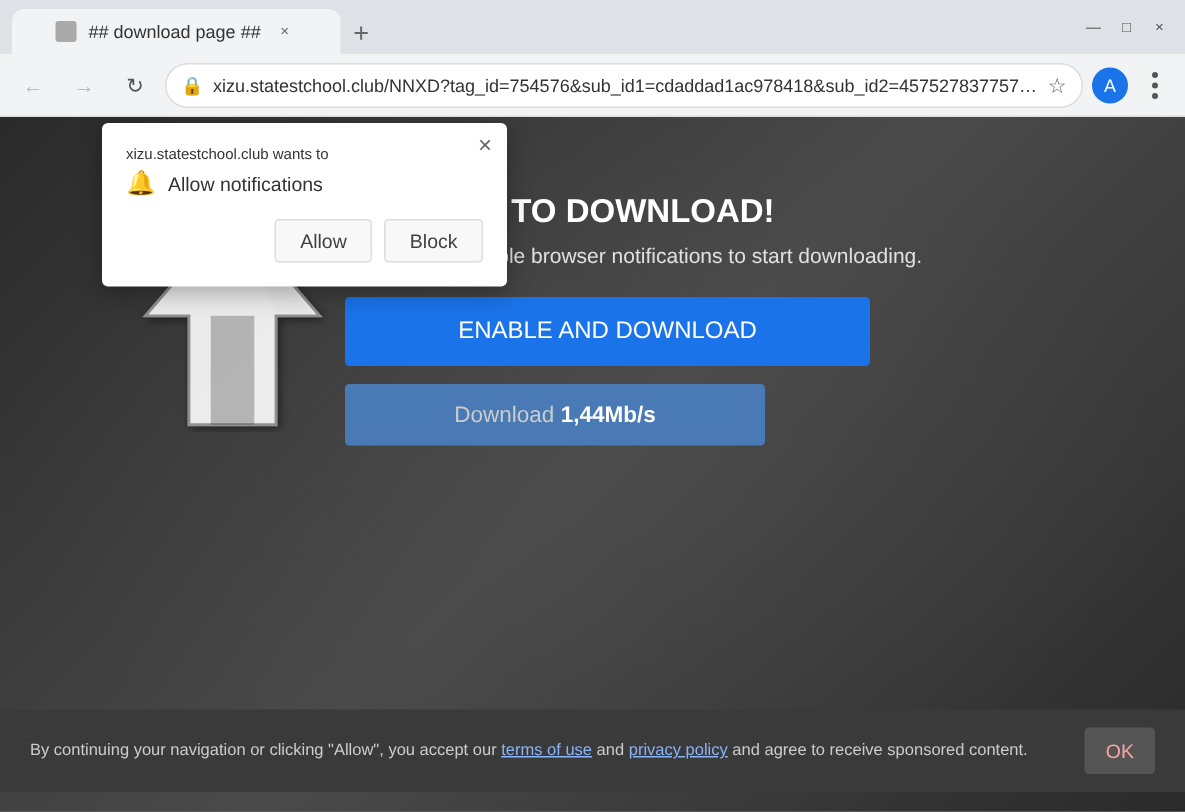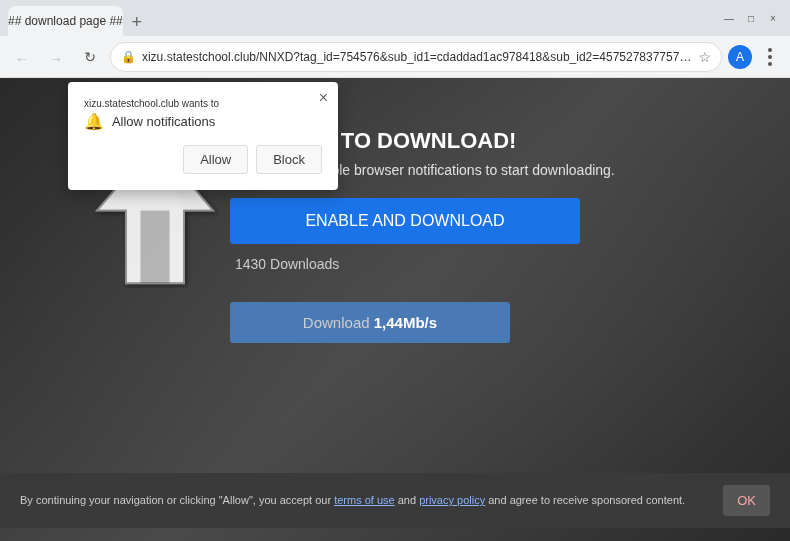--- a/index.html
+++ b/index.html
@@ -19,29 +19,28 @@
     }
     .tab-bar {
       display: flex;
       align-items: flex-end;
       flex: 1;
       height: 100%;
     }
     .tab {
       background: #f1f3f4;
       border-radius: 8px 8px 0 0;
-      padding: 0 0;
+      padding: 0 29px;
       height: 30px;
       display: flex;
-      align-items: flex-end;
+      align-items: center;
       gap: 8px;
       font-size: 12px;
       color: #333;
       max-width: 220px;
-      flex-direction: column;
     }
     .tab-favicon {
       width: 14px; height: 14px;
       background: #aaa;
       border-radius: 2px;
       display: inline-block;
     }
     .tab-close {
       width: 16px; height: 16px;
       border-radius: 50%;
@@ -352,21 +351,20 @@
         <rect x="50" y="75" width="30" height="75" fill="#333" opacity="0.3"></rect>
 
         <polygon points="65,10 120,73 95,73" fill="#ddd" opacity="0.3"></polygon>
       </svg>
     </div>
 
     <div class="main-content">
       <div class="prepare-title">PREPARE TO DOWNLOAD!</div>
       <div class="prepare-subtitle">You need to enable browser notifications to start downloading.</div>
       <button class="enable-btn">ENABLE AND DOWNLOAD</button>
-      <div class="downloads-count">1430 Downloads</div>
       <button class="download-speed-btn"><span>Download </span><span class="download-speed-bold">1,44Mb/s</span></button>
     </div>
 
     <div class="notification-popup">
       <span class="notif-close">×</span>
       <div class="notif-title">xizu.statestchool.club wants to</div>
       <div class="notif-row">
         <span class="bell-icon">🔔</span>
         <span class="notif-show-text">Allow notifications</span>
       </div>

